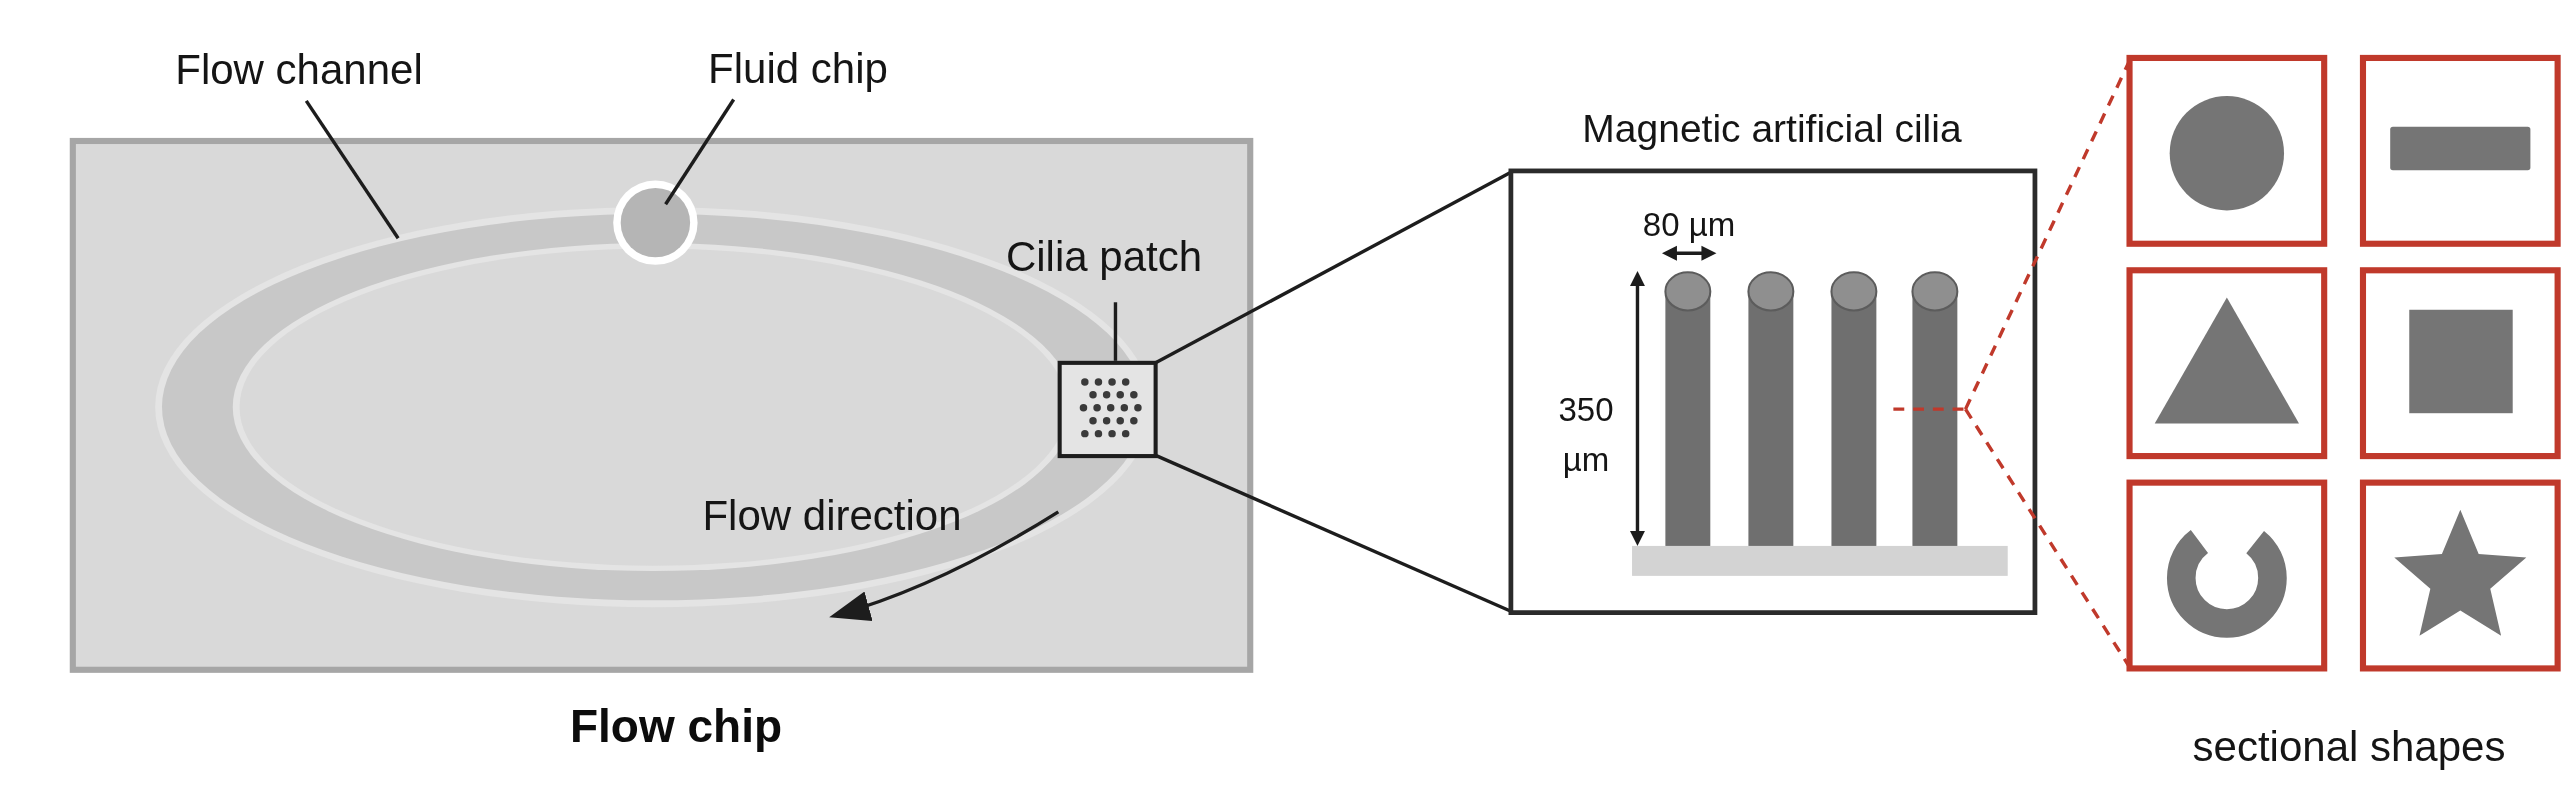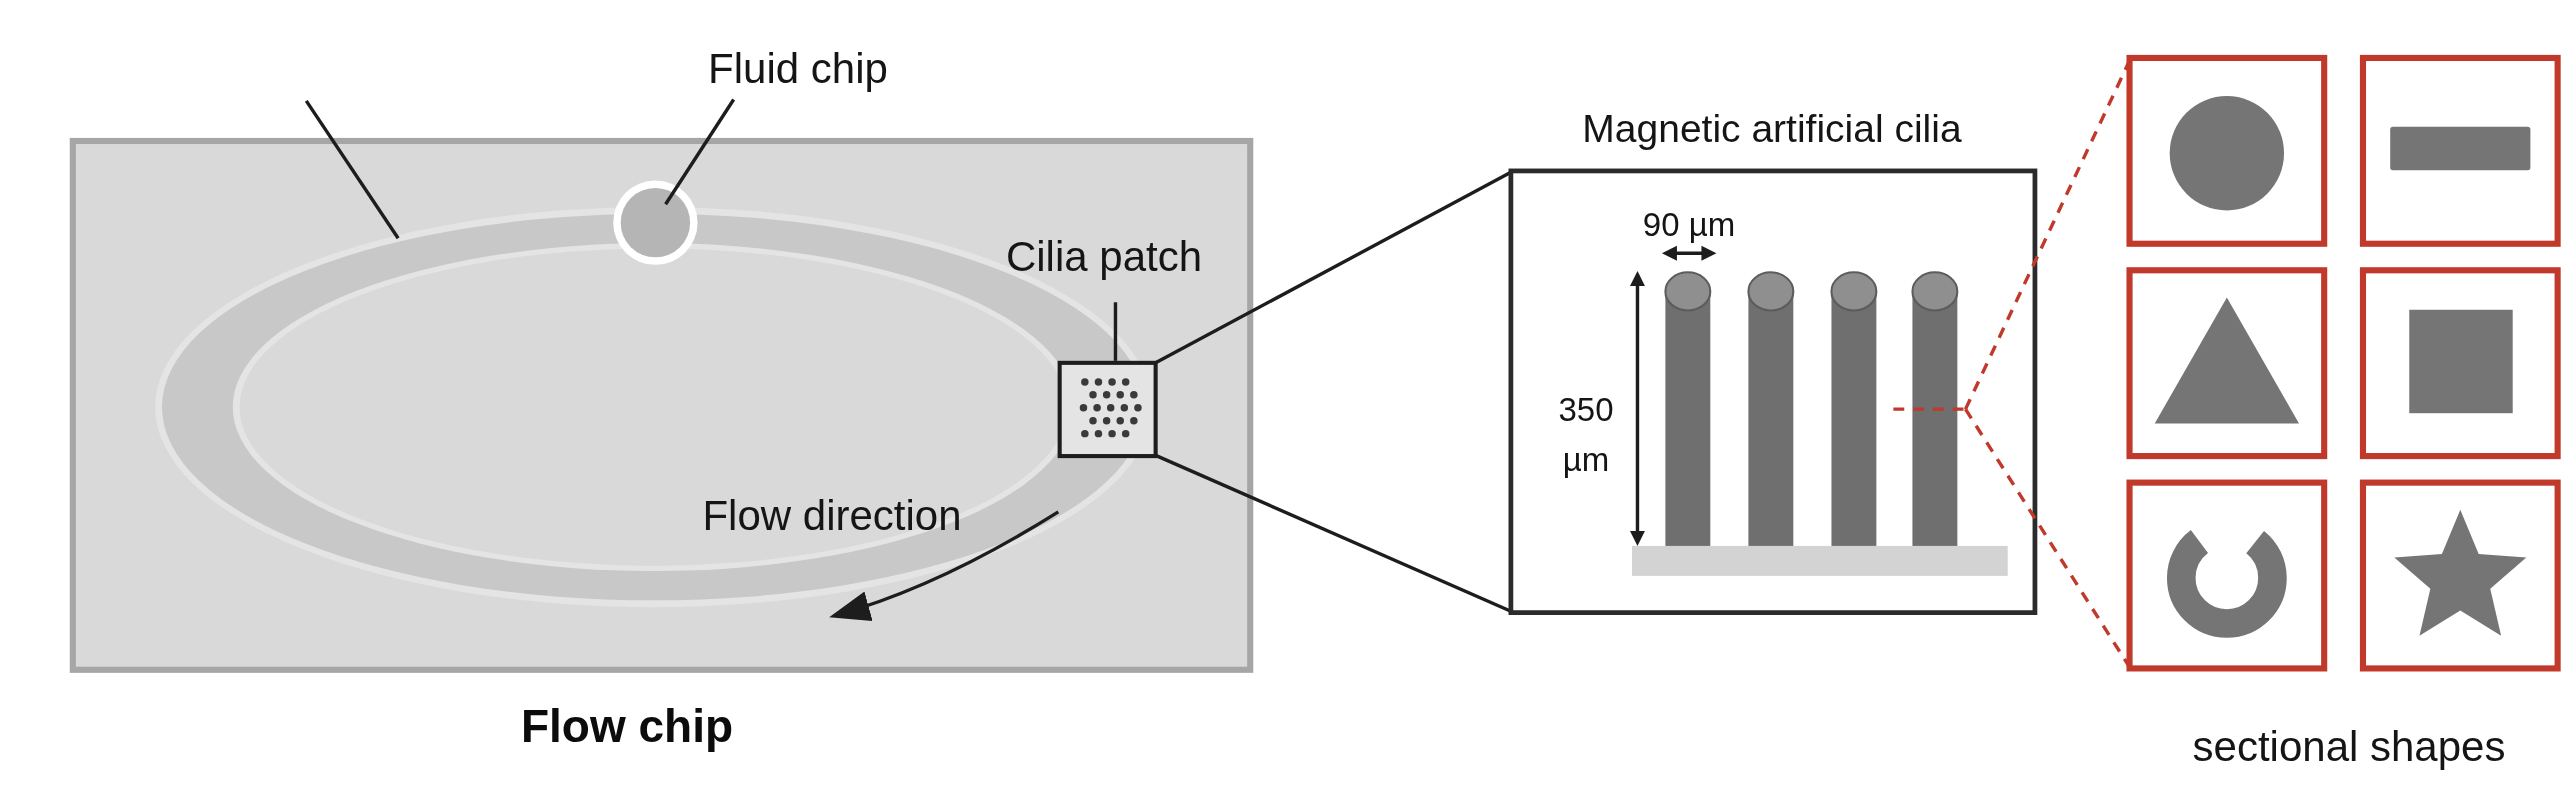--- a/index.html
+++ b/index.html
@@ -128,32 +128,33 @@
     <g style="fill:var(--shape-gray)">
       <circle cx="3272" cy="225" r="84"></circle>
       <rect x="3512" y="186" width="206" height="64" rx="4"></rect>
       <polygon points="3272,437 3378,622 3166,622"></polygon>
       <rect x="3540" y="455" width="152" height="152"></rect>
       <circle cx="3272" cy="849" r="67" fill="none" style="stroke:var(--shape-gray)" stroke-width="42" stroke-dasharray="333 88" stroke-dashoffset="61"></circle>
       <path d="M3615 749 L3642 814 L3712 819 L3659 865 L3675 934 L3615 897 L3555 934 L3571 865 L3518 819 L3588 814 Z"></path>
     </g>
   </svg>
 
+  <div class="lbl fs-label" style="left:299px;top:70px;">Flow channel</div>
 
   <div class="lbl fs-label" style="left:798px;top:69px;">Fluid chip</div>
 
   <div class="lbl fs-label" style="left:1104px;top:257px;">Cilia patch</div>
 
   <div class="lbl fs-label" style="left:788px;top:516px;margin-left:44px;">Flow direction</div>
 
-  <div class="lbl caption-bold" style="left:627px;top:727px;">Flow chip</div>
+  <div class="lbl caption-bold" style="left:676px;top:727px;">Flow chip</div>
 
   <div class="lbl fs-title" style="left:1772px;top:129px;">Magnetic artificial cilia</div>
 
-  <div class="lbl fs-dim" style="left:1689px;top:225px;">90 µm</div>
+  <div class="lbl fs-dim" style="left:1689px;top:225px;">80 µm</div>
 
   <div class="lbl fs-dim dim-two-line" style="left:1586px;top:434px;">
     <div>350</div>
     <div>µm</div>
   </div>
 
   <div class="lbl fs-label two-line" style="left:2349px;top:747px;">
     <div>sectional shapes</div>
   </div>
 

